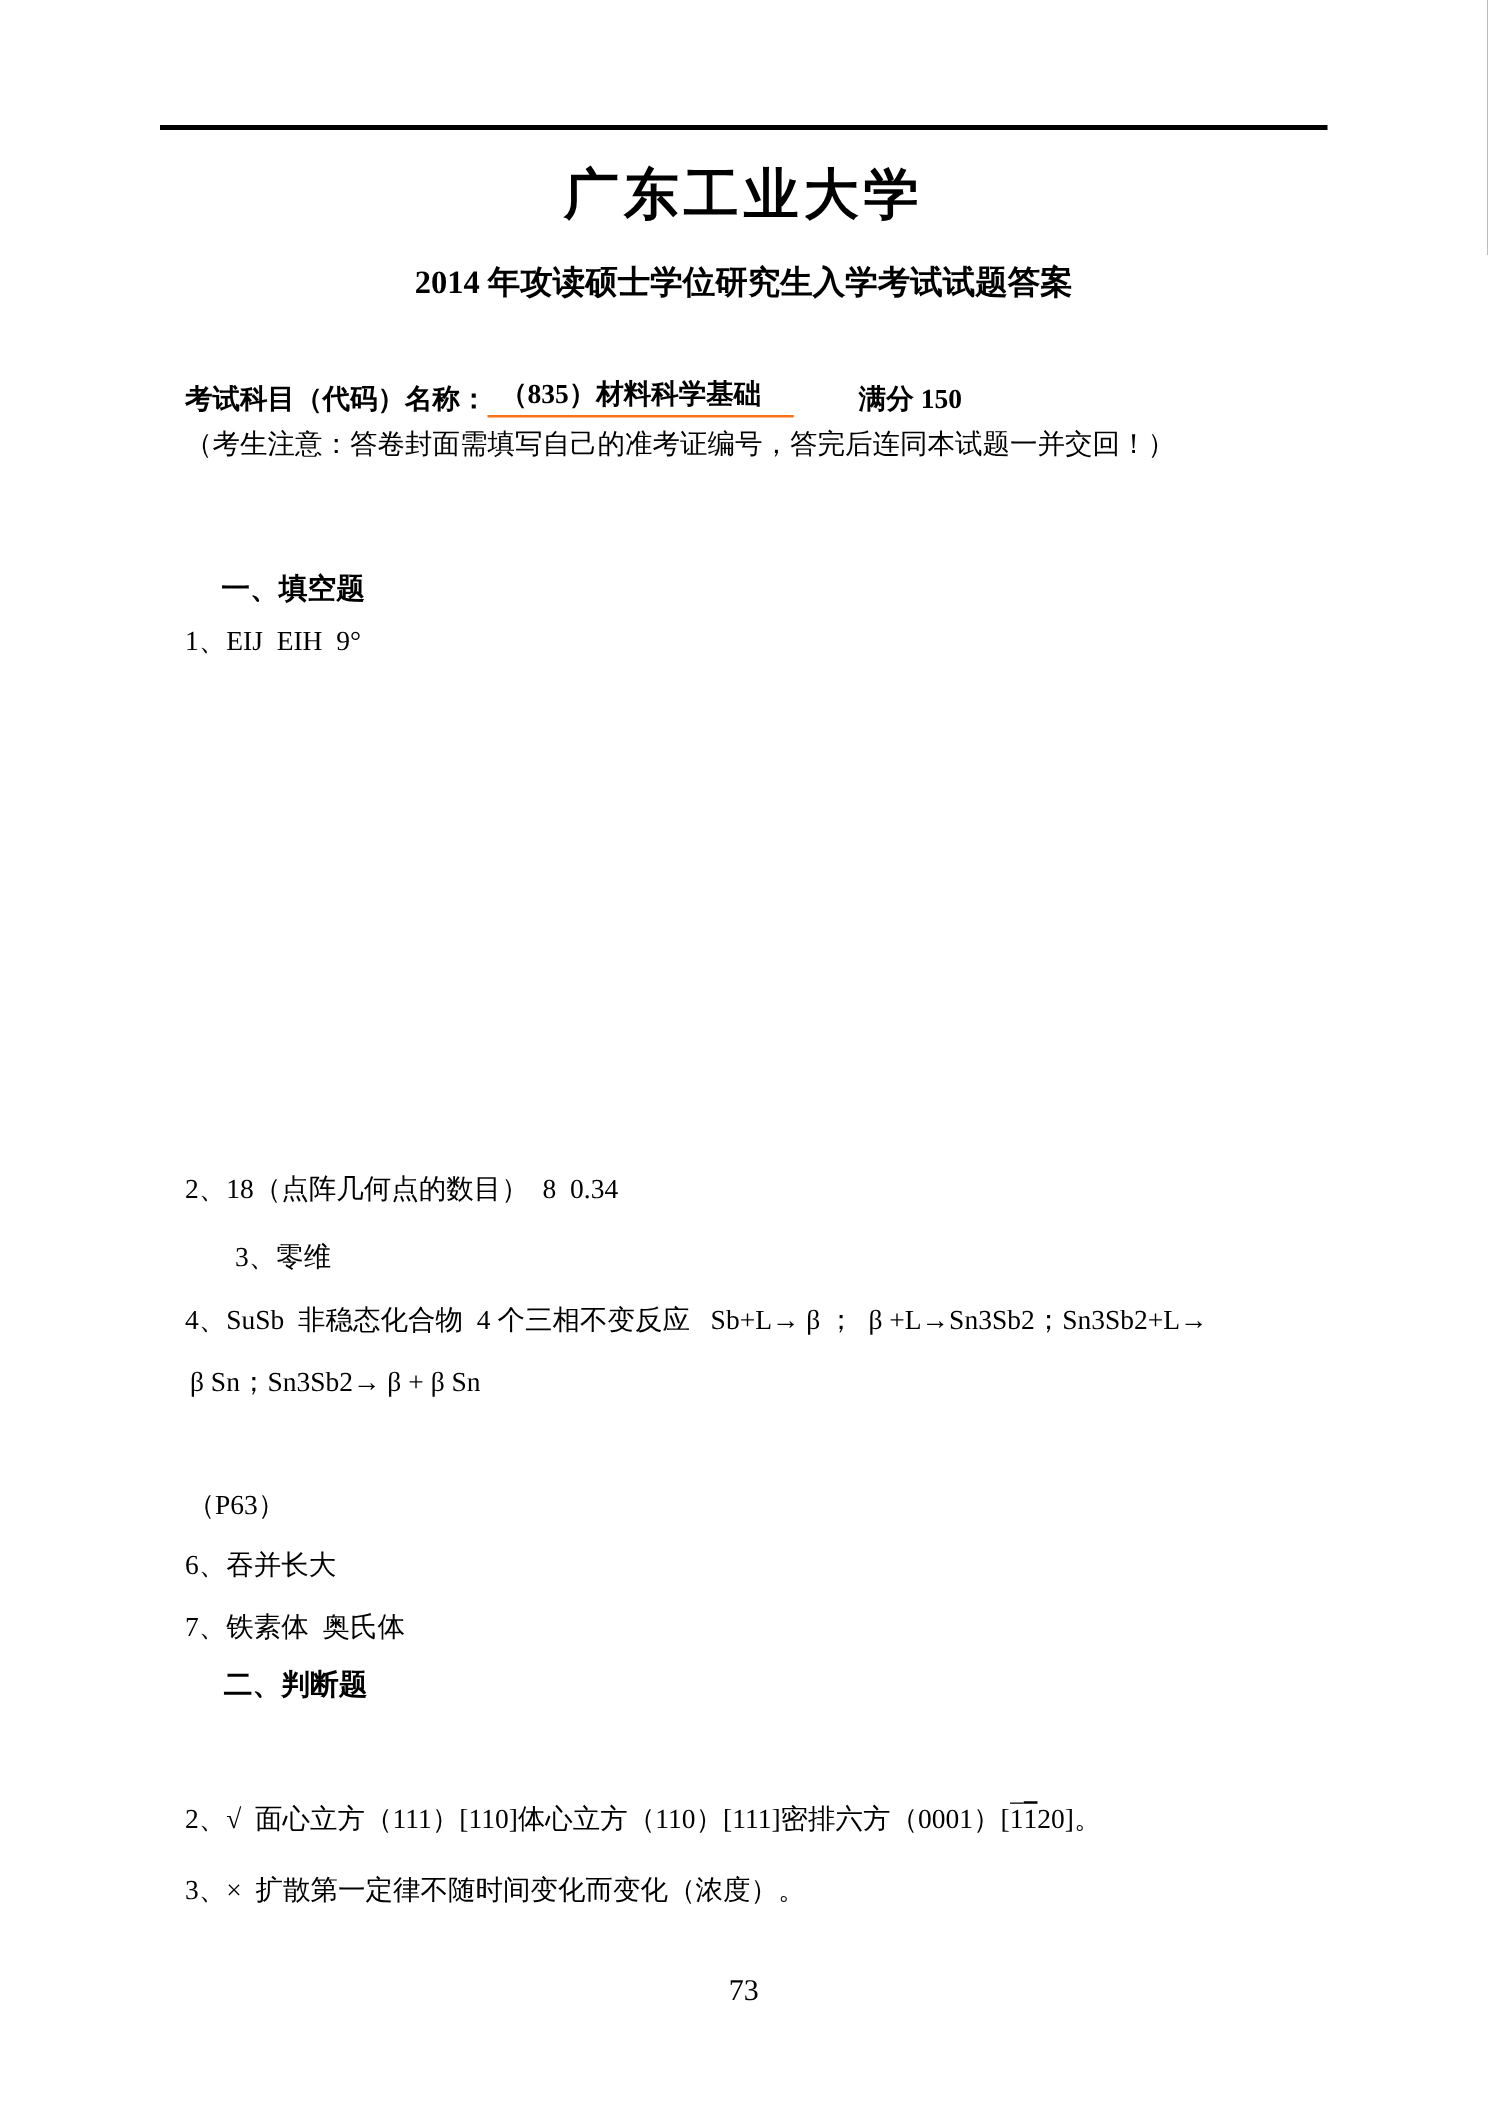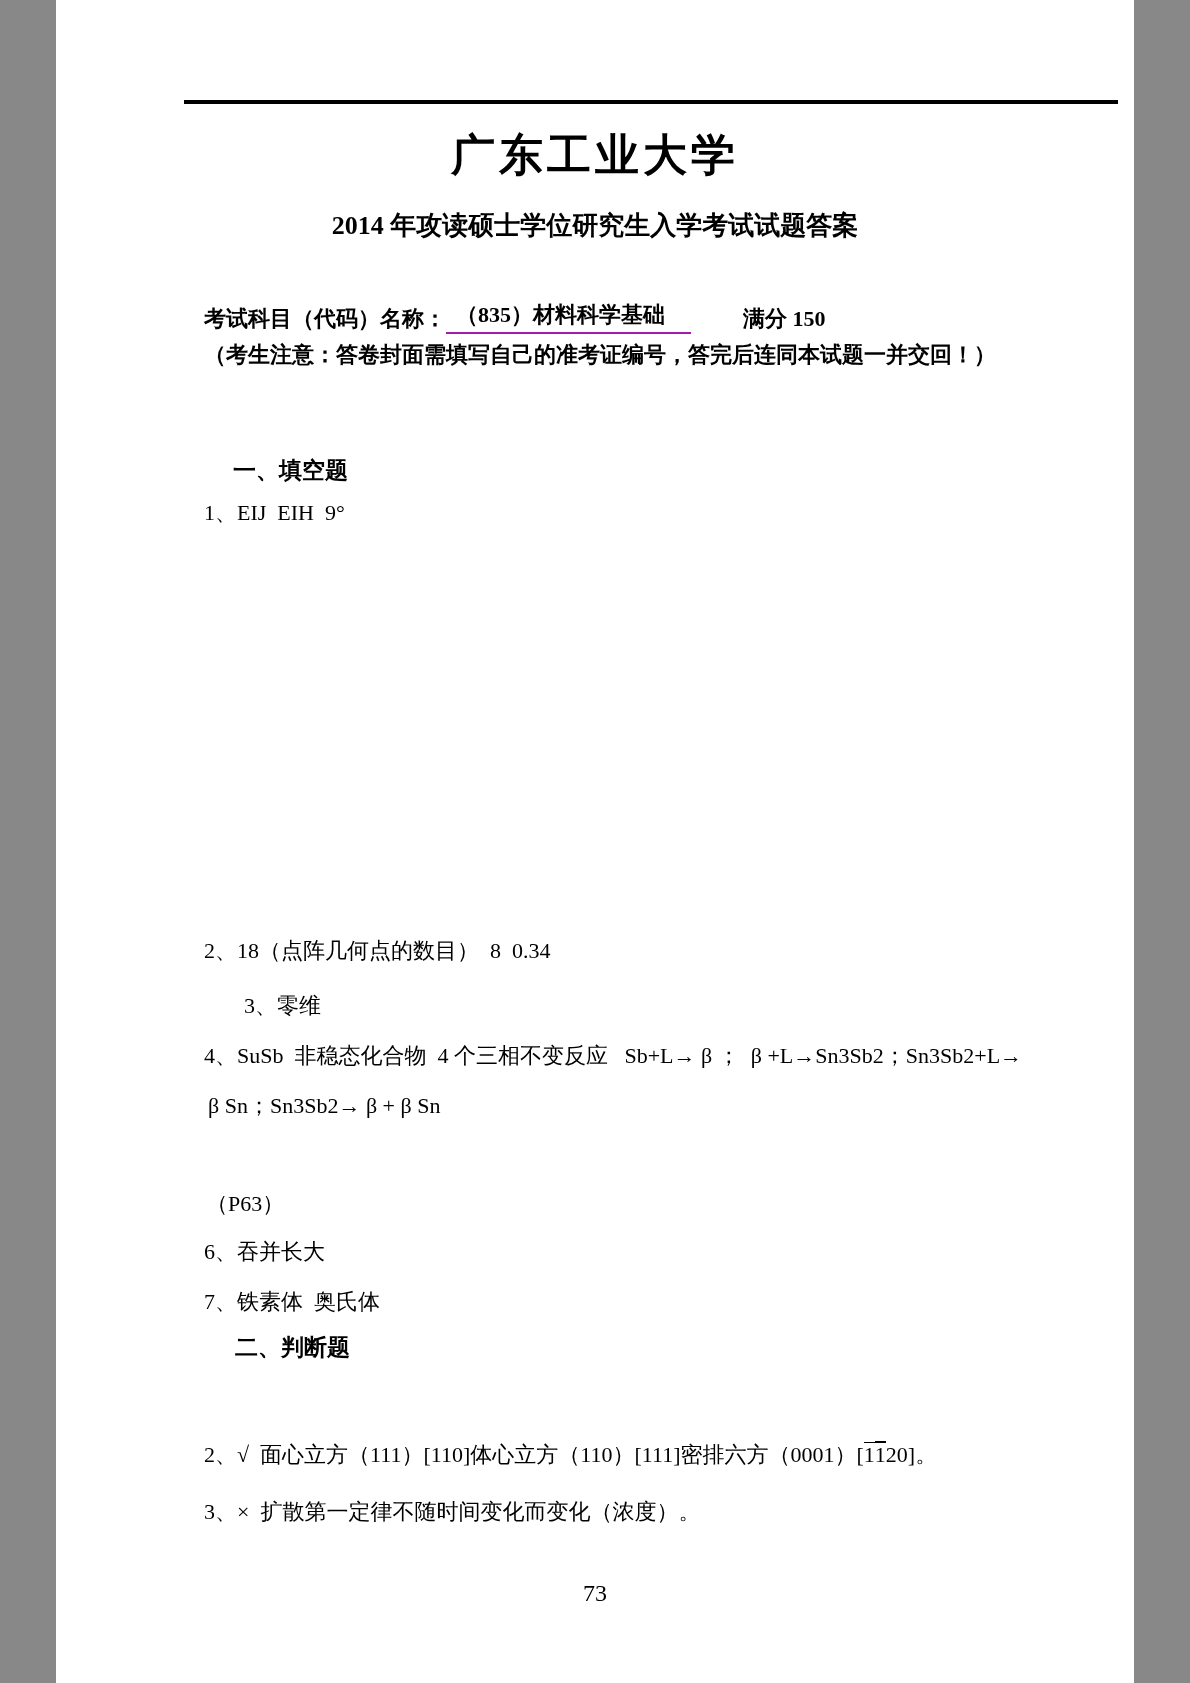--- a/index.html
+++ b/index.html
@@ -1,33 +1,33 @@
 <!DOCTYPE html>
 <html><head>
 <meta charset="utf-8">
 <style>
   html,body { margin:0; padding:0; background:#888; }
   .page {
     position:relative;
-    width:1078px; height:1683px;
+    width:1190px; height:1683px;
     margin:0 auto;
     background:#ffffff;
     color:#000;
     font-family:"Liberation Serif","DejaVu Serif",serif;
     overflow:hidden;
   }
   .abs { position:absolute; }
   .center { left:0; width:100%; text-align:center; }
   .rule-top { left:128px; top:100px; width:934px; height:4px; background:#000; }
   .uni-title { top:126px; font-size:44px; font-weight:bold; letter-spacing:4px; }
   .exam-subtitle { top:208px; font-size:26px; font-weight:bold; }
   .subject-line { left:148px; top:300px; font-size:22px; font-weight:bold; display:flex; align-items:flex-end; white-space:pre; }
-  .subject-underlined { border-bottom:2px solid #a21caf; padding:0 26px 2px 10px; }
+  .subject-underlined { border-bottom:2px solid #f97316; padding:0 26px 2px 10px; }
   .full-score { margin-left:52px; }
-  .notice-line { left:148px; top:340px; font-size:22px; font-weight:bold; white-space:pre; }
+  .notice-line { left:148px; top:340px; font-size:22px; font-weight:normal; white-space:pre; }
   .sec-heading { font-size:23px; font-weight:bold; white-space:pre; }
   .sec-fill { left:177px; top:455px; }
   .sec-judge { left:179px; top:1332px; }
   .line { font-size:22px; white-space:pre; }
   .item-1  { left:148px; top:498px; }
   .item-2  { left:148px; top:936px; }
   .item-3  { left:148px; top:991px;margin-left:40px; }
   .item-4a { left:148px; top:1041px; }
   .item-4b { left:152px; top:1091px; }
   .item-5a { left:148px; top:1139px; }

